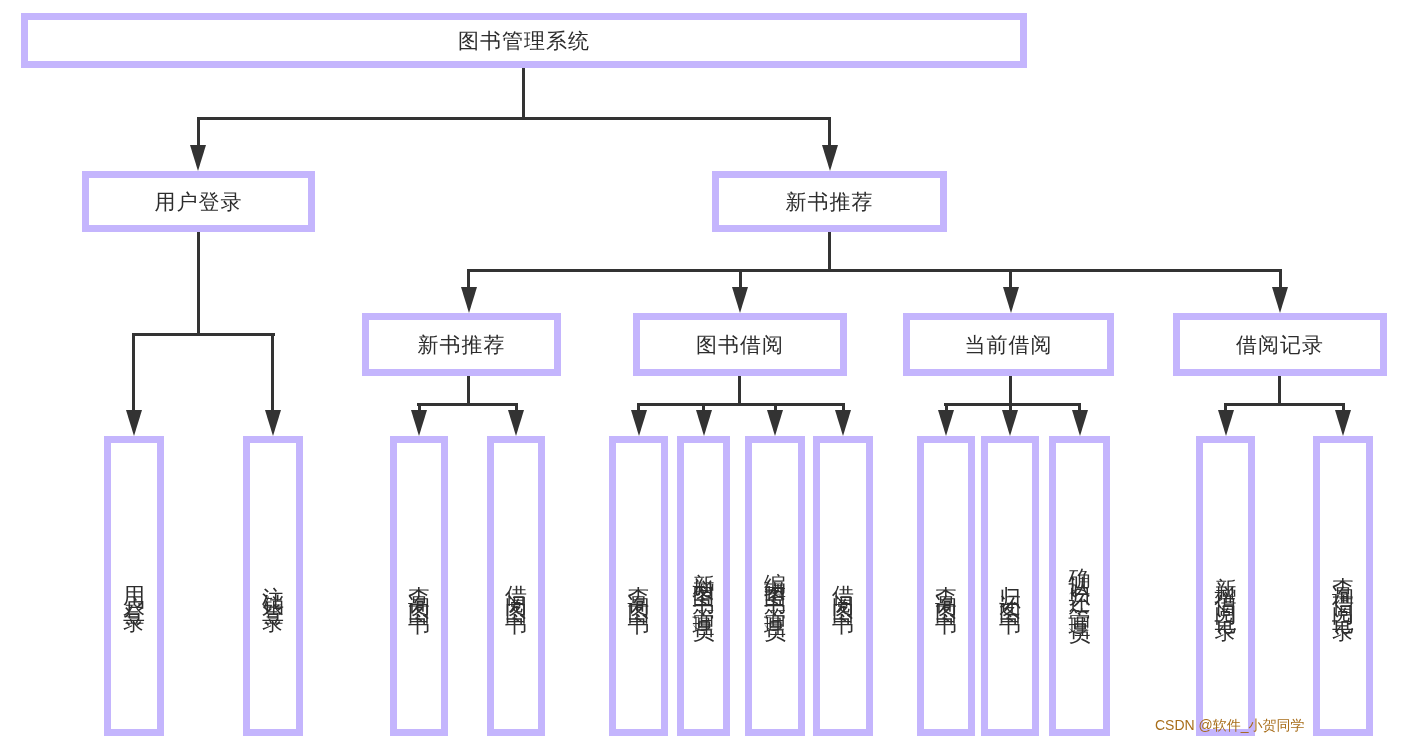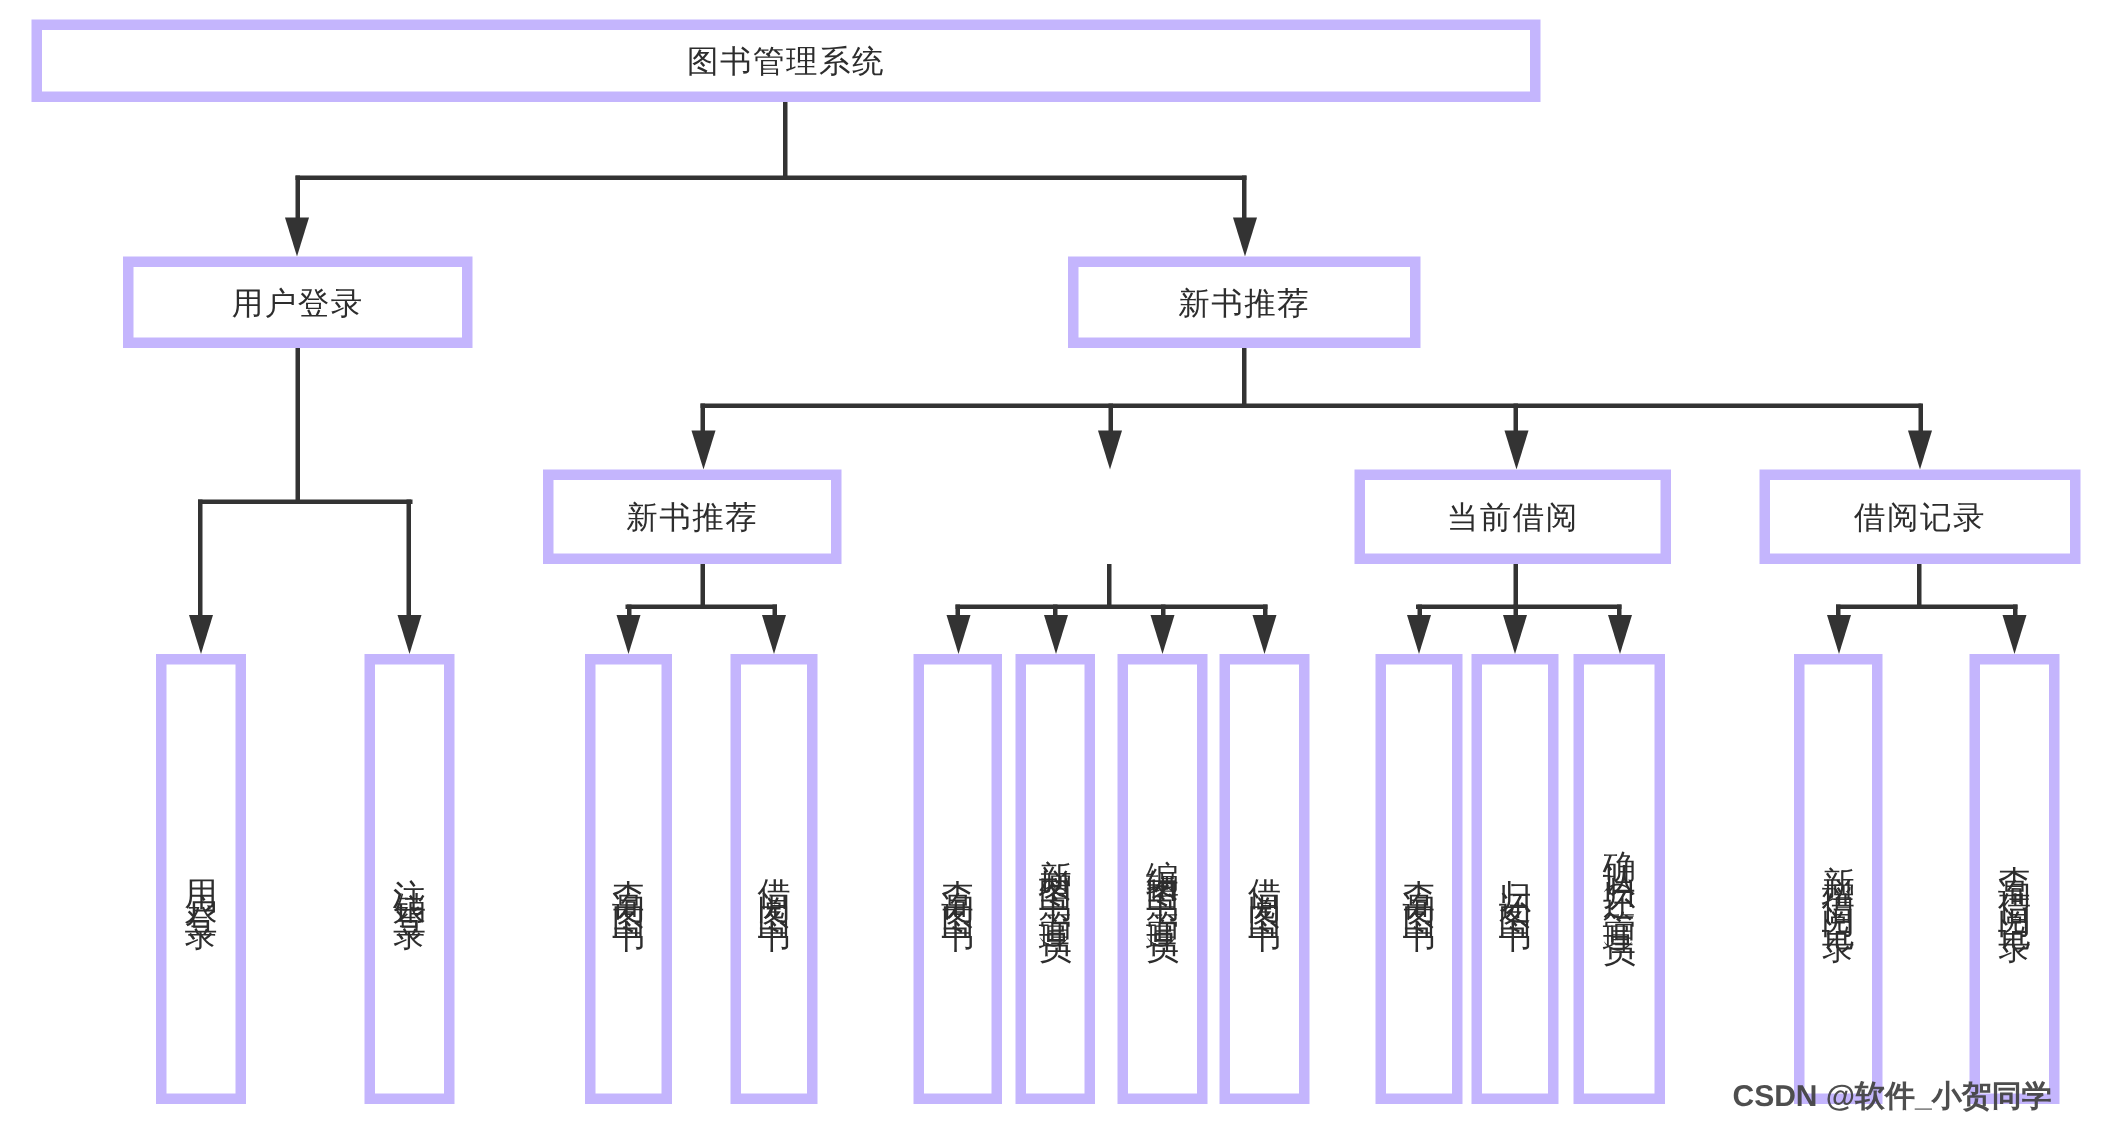--- a/index.html
+++ b/index.html
@@ -18,21 +18,21 @@
   }
   .hline{position:absolute;height:3px;background:#333333;}
   .vline{position:absolute;width:3px;background:#333333;}
   .arrow{
     position:absolute;width:0;height:0;
     border-left:8px solid transparent;border-right:8px solid transparent;
     border-top:26px solid #333333;
   }
   #watermark{
     position:absolute;left:1155px;top:717px;z-index:10;
-    font-size:20px;color:#404040;opacity:.92;white-space:nowrap;font-weight:bold;
+    font-size:14px;color:#a16207;opacity:.92;white-space:nowrap;
   }
 </style>
 </head>
 <body>
 
 <div id="stage">
 
   <div class="node hz" style="left:21px;top:13px;width:1006px;height:55px">图书管理系统</div>
 
   <div class="vline" style="left:522px;top:68px;height:52px"></div>
@@ -57,20 +57,21 @@
   <div class="vline" style="left:467px;top:269px;height:22px"></div>
   <div class="vline" style="left:739px;top:269px;height:22px"></div>
   <div class="vline" style="left:1009px;top:269px;height:22px"></div>
   <div class="vline" style="left:1279px;top:269px;height:22px"></div>
   <div class="arrow" style="left:461px;top:287px"></div>
   <div class="arrow" style="left:732px;top:287px"></div>
   <div class="arrow" style="left:1003px;top:287px"></div>
   <div class="arrow" style="left:1272px;top:287px"></div>
 
   <div class="node hz" style="left:362px;top:313px;width:199px;height:63px">新书推荐</div>
+  <div class="node hz" style="left:633px;top:313px;width:214px;height:63px">图书借阅</div>
   <div class="node hz" style="left:903px;top:313px;width:211px;height:63px">当前借阅</div>
   <div class="node hz" style="left:1173px;top:313px;width:214px;height:63px">借阅记录</div>
 
   <div class="vline" style="left:467px;top:376px;height:30px"></div>
   <div class="hline" style="left:417px;top:403px;width:101px"></div>
   <div class="vline" style="left:418px;top:403px;height:10px"></div>
   <div class="vline" style="left:515px;top:403px;height:10px"></div>
   <div class="arrow" style="left:411px;top:410px"></div>
   <div class="arrow" style="left:508px;top:410px"></div>
 

